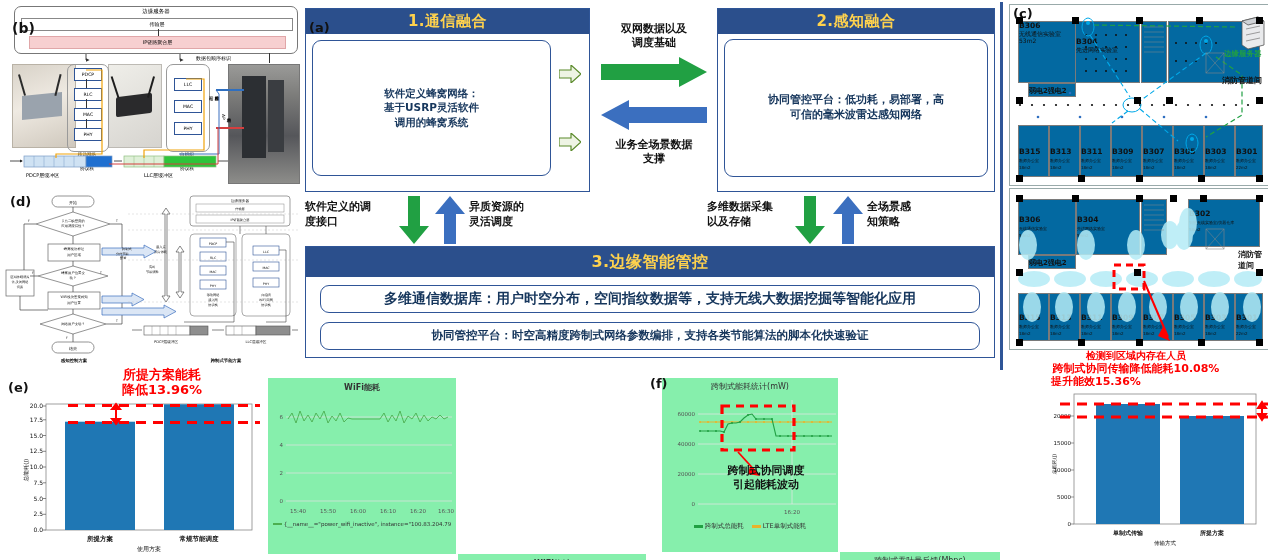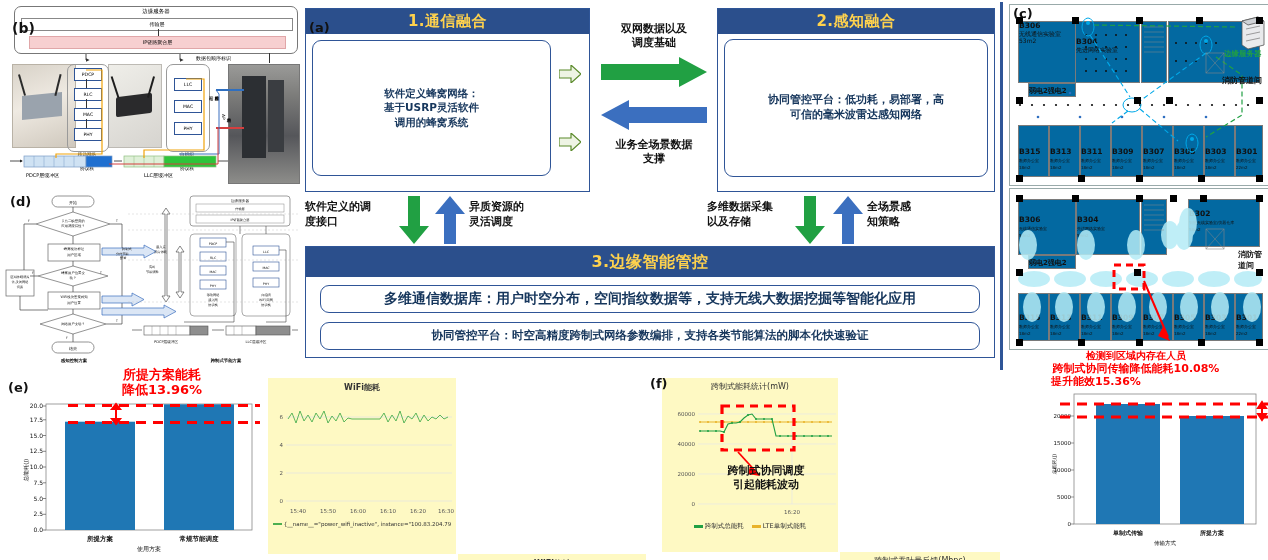--- a/index.html
+++ b/index.html
@@ -13,21 +13,21 @@
   .pillar{position:absolute;border:1px solid #2f5597;background:#fff;box-sizing:border-box;}
   .pillar-head{background:#2b4f8c;color:#ffd24d;font-weight:bold;text-align:center;
                font-size:15px;letter-spacing:.5px;line-height:1.1;padding:4px 0;}
   .pillar-body{padding:5px 6px;display:flex;flex-direction:column;gap:5px;}
   .roundbox{border:1.2px solid #2f5597;border-radius:9px;color:#16365c;font-weight:bold;
             font-size:10.5px;line-height:1.35;text-align:center;padding:4px 5px;
             display:flex;align-items:center;justify-content:center;box-sizing:border-box;}
   .cap-note{font-size:11px;font-weight:bold;color:#111;line-height:1.25;text-align:center;}
   svg.arrow{display:block;}
   
-  .chartcard{background:#fef9c3;box-sizing:border-box;position:relative;}
+  .chartcard{background:#86efac;box-sizing:border-box;position:relative;}
   .chart-title{font-size:8px;text-align:center;color:#333;}
   .legend{font-size:6.5px;color:#333;display:flex;gap:8px;justify-content:center;align-items:center;}
   .legend i{display:inline-block;width:9px;height:2.5px;vertical-align:middle;margin-right:2px;}
   
   .room{position:absolute;border:1px solid #7a7a7a;background:#0369a1;box-sizing:border-box;
         font-size:6px;color:#111;line-height:1.15;}
   .room b{font-size:7.5px;font-weight:bold;}
 </style>
 </head>
 <body>

